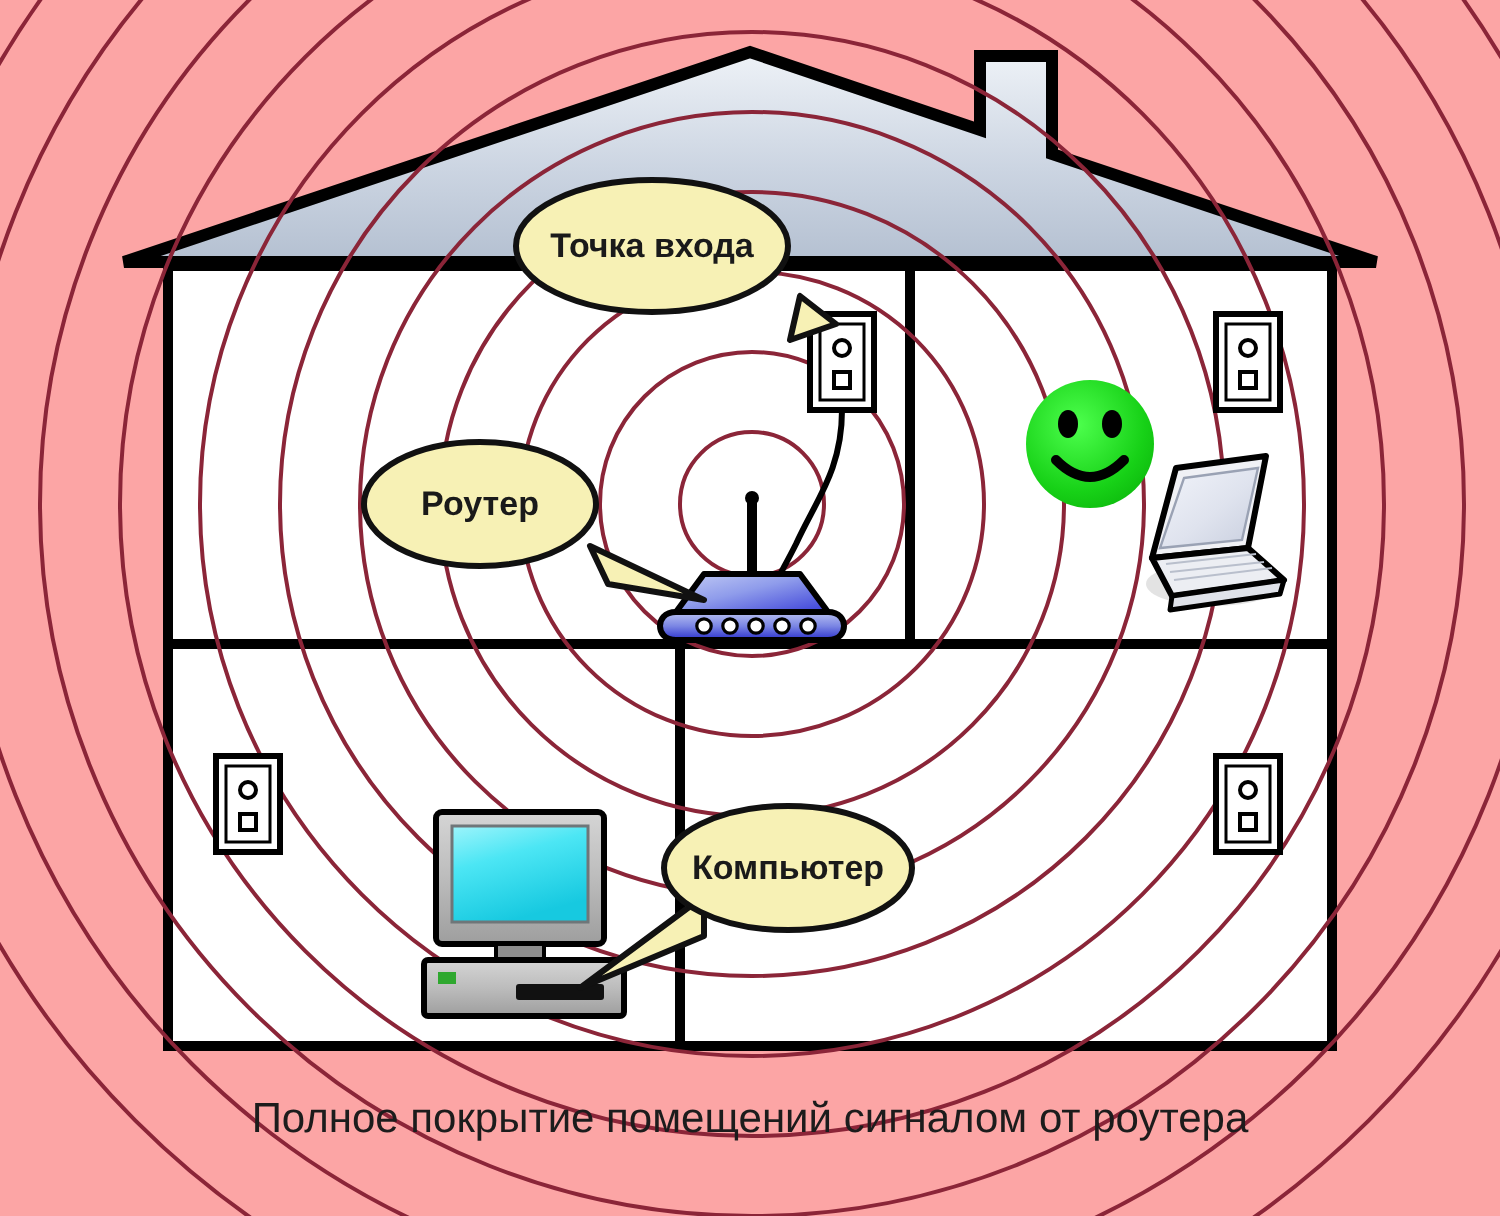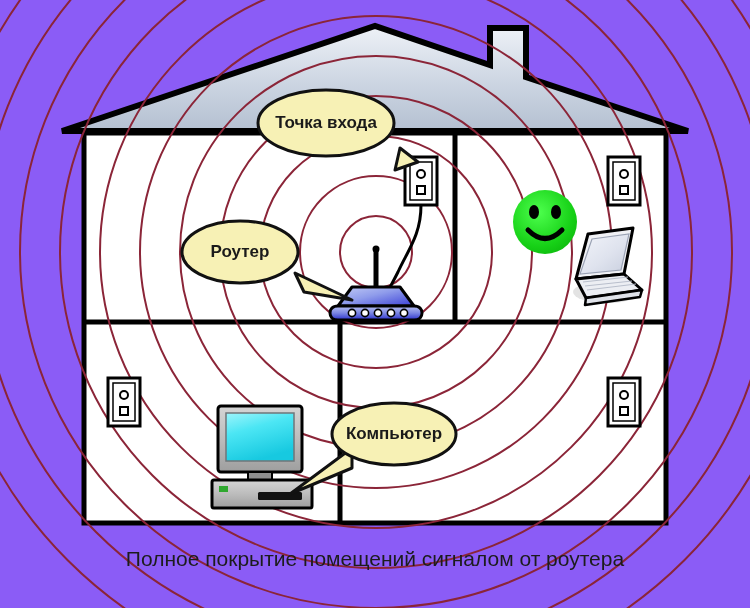--- a/index.html
+++ b/index.html
@@ -10,21 +10,21 @@
   body {
     width: 750px;
     height: 608px;
     font-family: "Liberation Sans", sans-serif;
     overflow: hidden;
   }
   #diagram-root {
     position: relative;
     width: 750px;
     height: 608px;
-    background: #8b5cf6;
+    background: #fca5a5;
   }
   svg.scene {
     display: block;
     width: 750px;
     height: 608px;
   }
   .bubble-text {
     font-family: "Liberation Sans", sans-serif;
     font-weight: bold;
     font-size: 17px;

